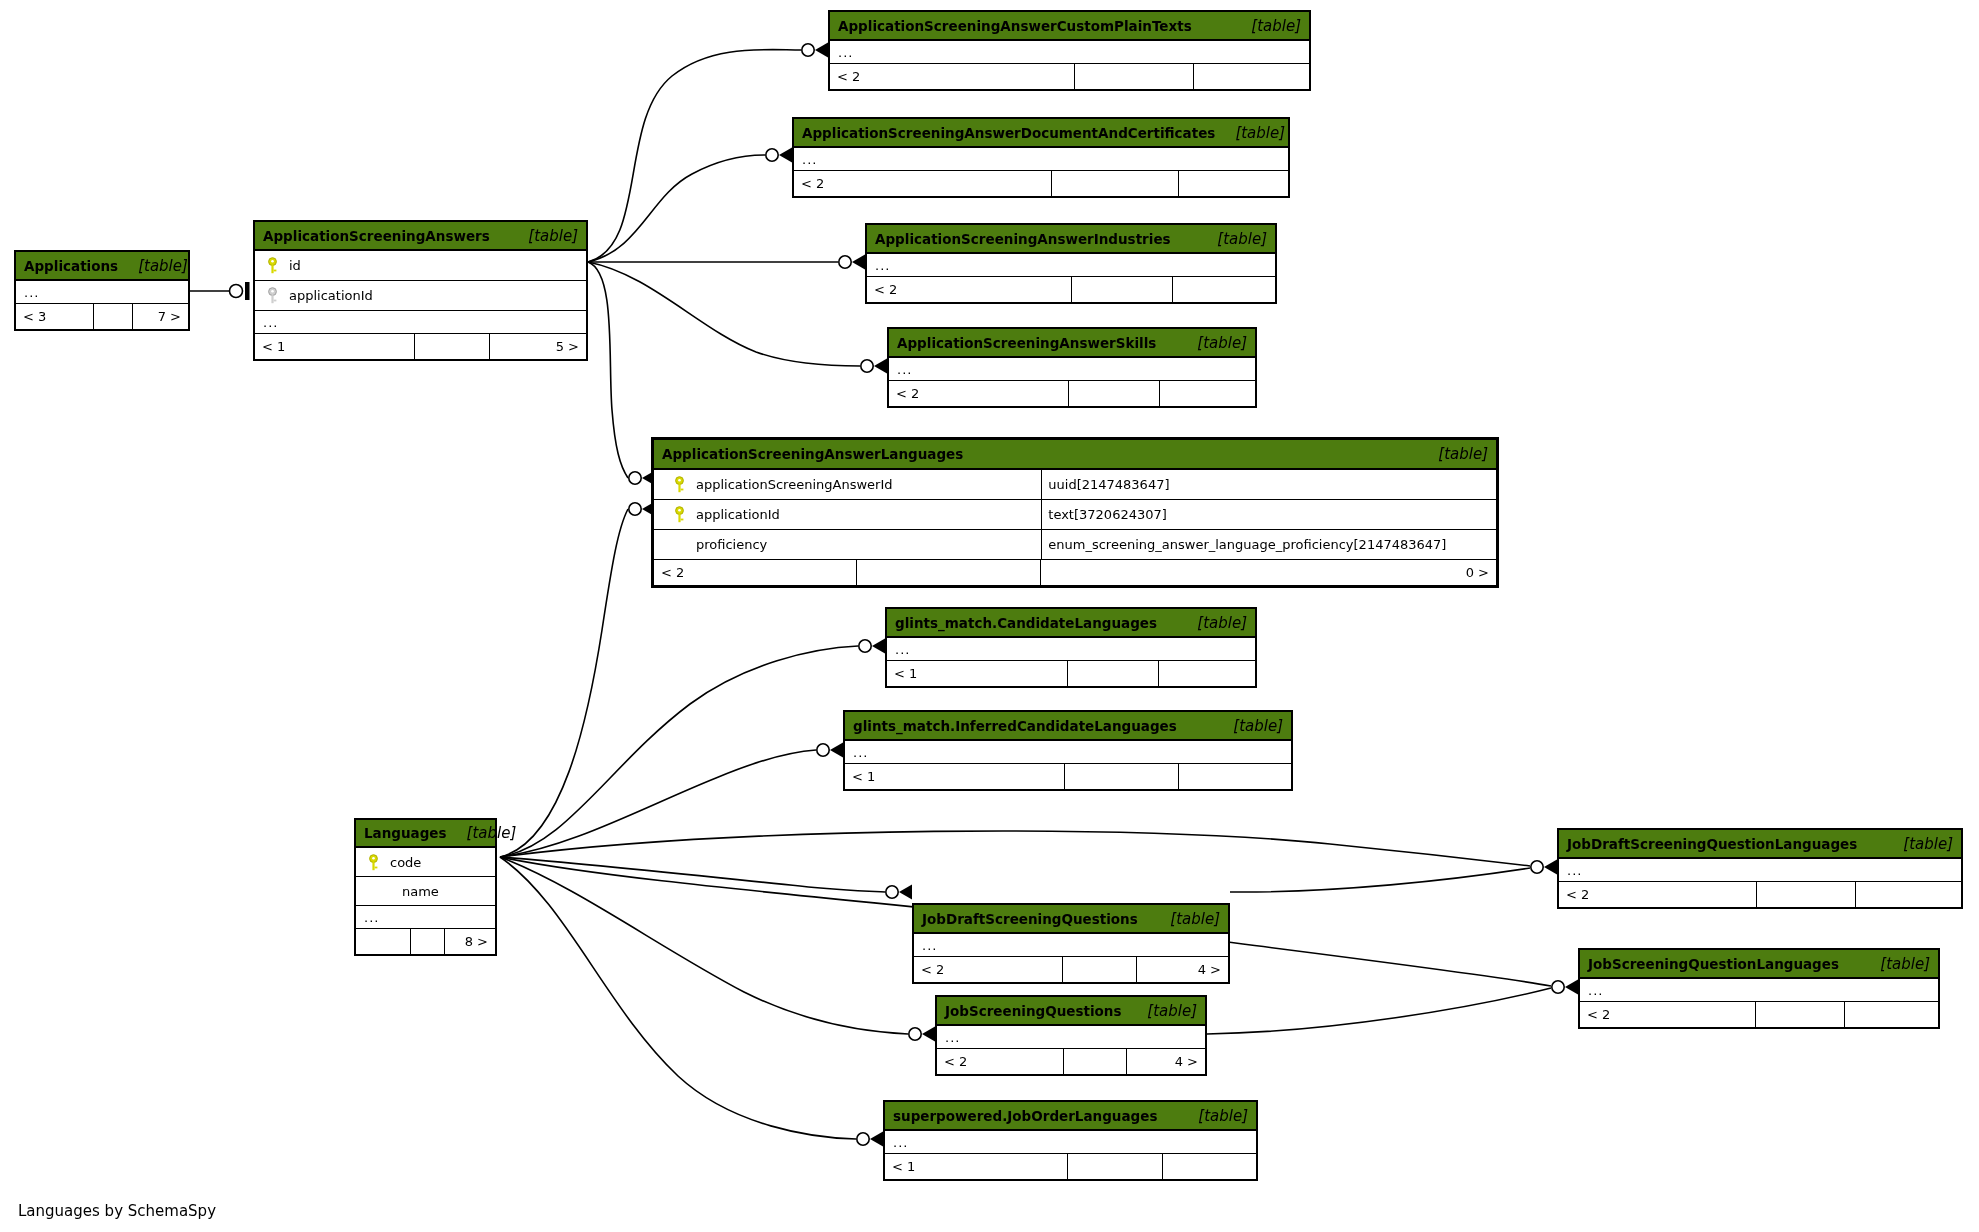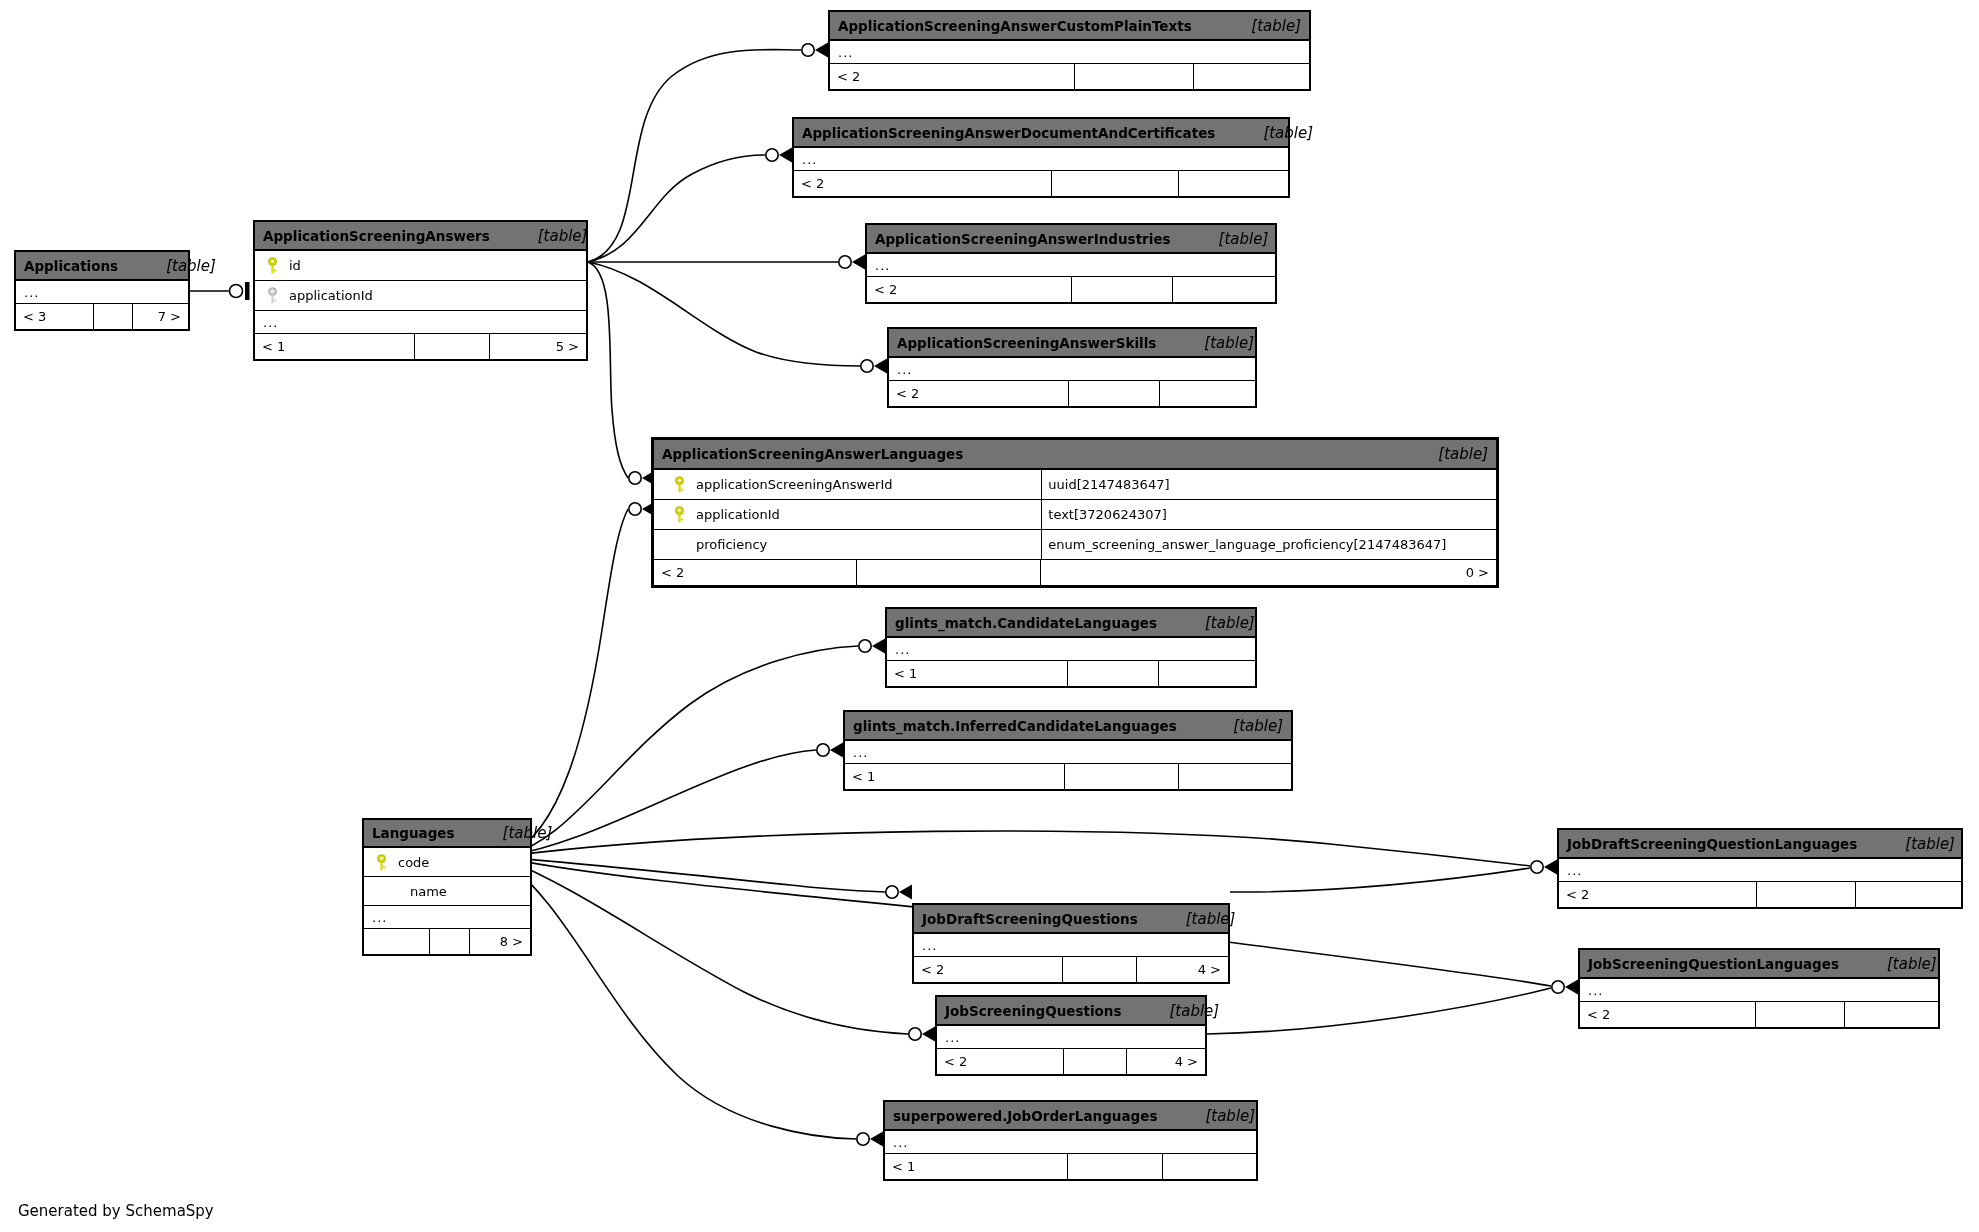--- a/index.html
+++ b/index.html
@@ -3,22 +3,22 @@
 <meta charset="utf-8">
 <style>
   html,body{margin:0;padding:0;background:#fff;}
   #canvas{position:relative;width:1979px;height:1232px;background:#fff;overflow:hidden;
           font-family:"DejaVu Sans","Liberation Sans",sans-serif;color:#000;}
   svg.wires{position:absolute;left:0;top:0;z-index:0;}
   svg.wires path{fill:none;stroke:#000;stroke-width:1.6px;}
 
   .tbl{position:absolute;background:#fff;border:2px solid #000;box-sizing:border-box;z-index:1;font-size:13px;}
   .tbl.main{border-width:3.5px;}
-  .t-title{display:flex;justify-content:space-between;align-items:center;background:#737373;
-           border-bottom:2px solid #000;padding:0 8px;height:27px;white-space:nowrap;gap:28px;}
+  .t-title{display:flex;justify-content:space-between;align-items:center;background:#4d7c0f;
+           border-bottom:2px solid #000;padding:0 8px;height:27px;white-space:nowrap;}
   .t-name{font-weight:bold;font-size:13.5px;}
   .t-tag{font-size:15px;margin-left:20px;font-style:italic;}
   .t-row{display:flex;align-items:center;border-bottom:1.4px solid #000;height:30px;box-sizing:border-box;white-space:nowrap;}
   .t-row:last-of-type{border-bottom:1.4px solid #000;}
   .t-row.plain .lbl{padding-left:46px;}
   .t-row.dots{height:23px;}
   .t-row.dots .lbl{padding-left:8px;letter-spacing:1px;}
   .keycell{width:34px;display:flex;justify-content:center;align-items:center;flex:0 0 auto;}
   .cell-name{display:flex;align-items:center;height:100%;flex:0 0 46%;box-sizing:border-box;padding-left:8px;}
   .cell-type{flex:1;border-left:1.4px solid #000;display:flex;align-items:center;height:100%;
@@ -270,21 +270,21 @@
     <div class="t-row dots">
         <span class="lbl">...</span>
       </div>
     <div class="t-foot">
       <span class="fc" style="width:49%">&lt; 1</span>
       <span class="fc mid" style="width:26%"></span>
       <span class="fc right" style="width:25%"></span>
     </div>
   </div>
 
-  <div class="tbl" style="left:362px;top:818px;width:170px;">
+  <div class="tbl" style="left:354px;top:818px;width:143px;">
     <div class="t-title" style="height:26px">
       <span class="t-name">Languages</span>
       <span class="t-tag">[table]</span>
     </div>
     <div class="t-row" style="height:29px">
       <span class="keycell">
         <svg width="11" height="17" viewBox="0 0 11 17">
             <g fill="#d9d900">
               <circle cx="5.5" cy="4.6" r="3.9" stroke="#b0b000" stroke-width="1"></circle>
               <circle cx="5.5" cy="4.2" r="1.3" fill="#fff"></circle>
@@ -376,14 +376,14 @@
     <div class="t-row dots">
         <span class="lbl">...</span>
       </div>
     <div class="t-foot">
       <span class="fc" style="width:49%">&lt; 1</span>
       <span class="fc mid" style="width:26%"></span>
       <span class="fc right" style="width:25%"></span>
     </div>
   </div>
 
-  <div class="note">Generated by SchemaSpy</div>
+  <div class="note">Languages by SchemaSpy</div>
 </div>
 
 </body></html>

